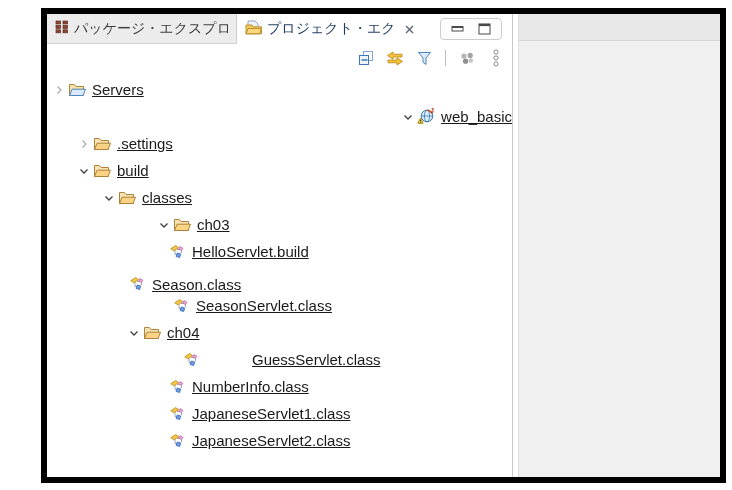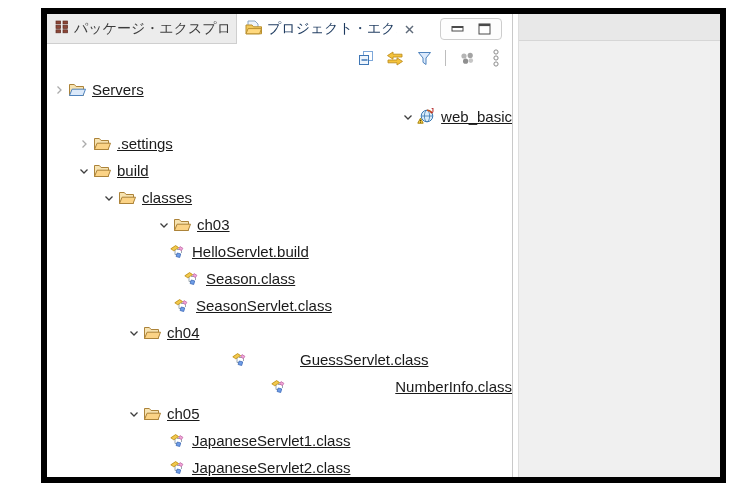--- a/index.html
+++ b/index.html
@@ -225,21 +225,21 @@
             <svg width="17" height="16" viewBox="0 0 17 16">
               <path d="M8,5.5 h4.5 v3.5" fill="none" stroke="#9aa7b0" stroke-width="1"></path>
               <path d="M6,6 v4.5 h3.5" fill="none" stroke="#9aa7b0" stroke-width="1"></path>
               <polygon points="1.8,4.8 6.6,1.6 9.6,3.6 4.8,6.8" fill="#f2c94c" stroke="#b8860b" stroke-width="0.8"></polygon>
               <polygon points="11,2.6 13.9,4.3 12.4,6.6 9.7,4.9" fill="#f3a6d8" stroke="#c06aa8" stroke-width="0.8"></polygon>
               <polygon points="8.2,9 11.7,9.9 10.7,13.5 7.1,12.5" fill="#6f9ee8" stroke="#3c68b8" stroke-width="0.8"></polygon>
             </svg>
           </span>
           <span class="tlabel">HelloServlet.build</span>
         </div>
-        <div class="trow" style="padding-left: 118px;">
+        <div class="trow" style="padding-left: 64px; align-items: flex-end;">
           <span class="chev"></span>
           <span class="ticon">
             <svg width="17" height="16" viewBox="0 0 17 16">
               <path d="M8,5.5 h4.5 v3.5" fill="none" stroke="#9aa7b0" stroke-width="1"></path>
               <path d="M6,6 v4.5 h3.5" fill="none" stroke="#9aa7b0" stroke-width="1"></path>
               <polygon points="1.8,4.8 6.6,1.6 9.6,3.6 4.8,6.8" fill="#f2c94c" stroke="#b8860b" stroke-width="0.8"></polygon>
               <polygon points="11,2.6 13.9,4.3 12.4,6.6 9.7,4.9" fill="#f3a6d8" stroke="#c06aa8" stroke-width="0.8"></polygon>
               <polygon points="8.2,9 11.7,9.9 10.7,13.5 7.1,12.5" fill="#6f9ee8" stroke="#3c68b8" stroke-width="0.8"></polygon>
             </svg>
           </span>
@@ -265,59 +265,45 @@
             </svg>
           </span>
           <span class="ticon">
             <svg width="19" height="15" viewBox="0 0 19 15">
               <path d="M1.5,2.5 h4.8 l1.8,2 h7.4 v9 h-14 z" fill="#f7e3b1" stroke="#ac8339"></path>
               <path d="M1.5,13.5 l2.6,-6.3 h13.4 l-2.4,6.3 z" fill="#fbd386" stroke="#ac8339"></path>
             </svg>
           </span>
           <span class="tlabel">ch04</span>
         </div>
-        <div class="trow" style="padding-left: 120px; gap: 46px;">
+        <div class="trow" style="padding-left: 72px; gap: 46px;">
           <span class="chev"></span>
           <span class="ticon">
             <svg width="17" height="16" viewBox="0 0 17 16">
               <path d="M8,5.5 h4.5 v3.5" fill="none" stroke="#9aa7b0" stroke-width="1"></path>
               <path d="M6,6 v4.5 h3.5" fill="none" stroke="#9aa7b0" stroke-width="1"></path>
               <polygon points="1.8,4.8 6.6,1.6 9.6,3.6 4.8,6.8" fill="#f2c94c" stroke="#b8860b" stroke-width="0.8"></polygon>
               <polygon points="11,2.6 13.9,4.3 12.4,6.6 9.7,4.9" fill="#f3a6d8" stroke="#c06aa8" stroke-width="0.8"></polygon>
               <polygon points="8.2,9 11.7,9.9 10.7,13.5 7.1,12.5" fill="#6f9ee8" stroke="#3c68b8" stroke-width="0.8"></polygon>
             </svg>
           </span>
           <span class="tlabel">GuessServlet.class</span>
         </div>
-        <div class="trow" style="padding-left: 104px; justify-content: space-between;">
+        <div class="trow" style="padding-left: 104px;">
           <span class="chev"></span>
           <span class="ticon">
             <svg width="17" height="16" viewBox="0 0 17 16">
               <path d="M8,5.5 h4.5 v3.5" fill="none" stroke="#9aa7b0" stroke-width="1"></path>
               <path d="M6,6 v4.5 h3.5" fill="none" stroke="#9aa7b0" stroke-width="1"></path>
               <polygon points="1.8,4.8 6.6,1.6 9.6,3.6 4.8,6.8" fill="#f2c94c" stroke="#b8860b" stroke-width="0.8"></polygon>
               <polygon points="11,2.6 13.9,4.3 12.4,6.6 9.7,4.9" fill="#f3a6d8" stroke="#c06aa8" stroke-width="0.8"></polygon>
               <polygon points="8.2,9 11.7,9.9 10.7,13.5 7.1,12.5" fill="#6f9ee8" stroke="#3c68b8" stroke-width="0.8"></polygon>
             </svg>
           </span>
           <span class="tlabel">NumberInfo.class</span>
-        </div>
-        <div class="trow" style="padding-left: 79px;">
-          <span class="chev">
-            <svg width="14" height="14" viewBox="0 0 14 14">
-              <polyline points="3.5,5.5 7,9 10.5,5.5" fill="none" stroke="#3f3f3f" stroke-width="1.3"></polyline>
-            </svg>
-          </span>
-          <span class="ticon">
-            <svg width="19" height="15" viewBox="0 0 19 15">
-              <path d="M1.5,2.5 h4.8 l1.8,2 h7.4 v9 h-14 z" fill="#f7e3b1" stroke="#ac8339"></path>
-              <path d="M1.5,13.5 l2.6,-6.3 h13.4 l-2.4,6.3 z" fill="#fbd386" stroke="#ac8339"></path>
-            </svg>
-          </span>
-          <span class="tlabel">ch05</span>
         </div>
         <div class="trow" style="padding-left: 104px;">
           <span class="chev"></span>
           <span class="ticon">
             <svg width="17" height="16" viewBox="0 0 17 16">
               <path d="M8,5.5 h4.5 v3.5" fill="none" stroke="#9aa7b0" stroke-width="1"></path>
               <path d="M6,6 v4.5 h3.5" fill="none" stroke="#9aa7b0" stroke-width="1"></path>
               <polygon points="1.8,4.8 6.6,1.6 9.6,3.6 4.8,6.8" fill="#f2c94c" stroke="#b8860b" stroke-width="0.8"></polygon>
               <polygon points="11,2.6 13.9,4.3 12.4,6.6 9.7,4.9" fill="#f3a6d8" stroke="#c06aa8" stroke-width="0.8"></polygon>
               <polygon points="8.2,9 11.7,9.9 10.7,13.5 7.1,12.5" fill="#6f9ee8" stroke="#3c68b8" stroke-width="0.8"></polygon>

